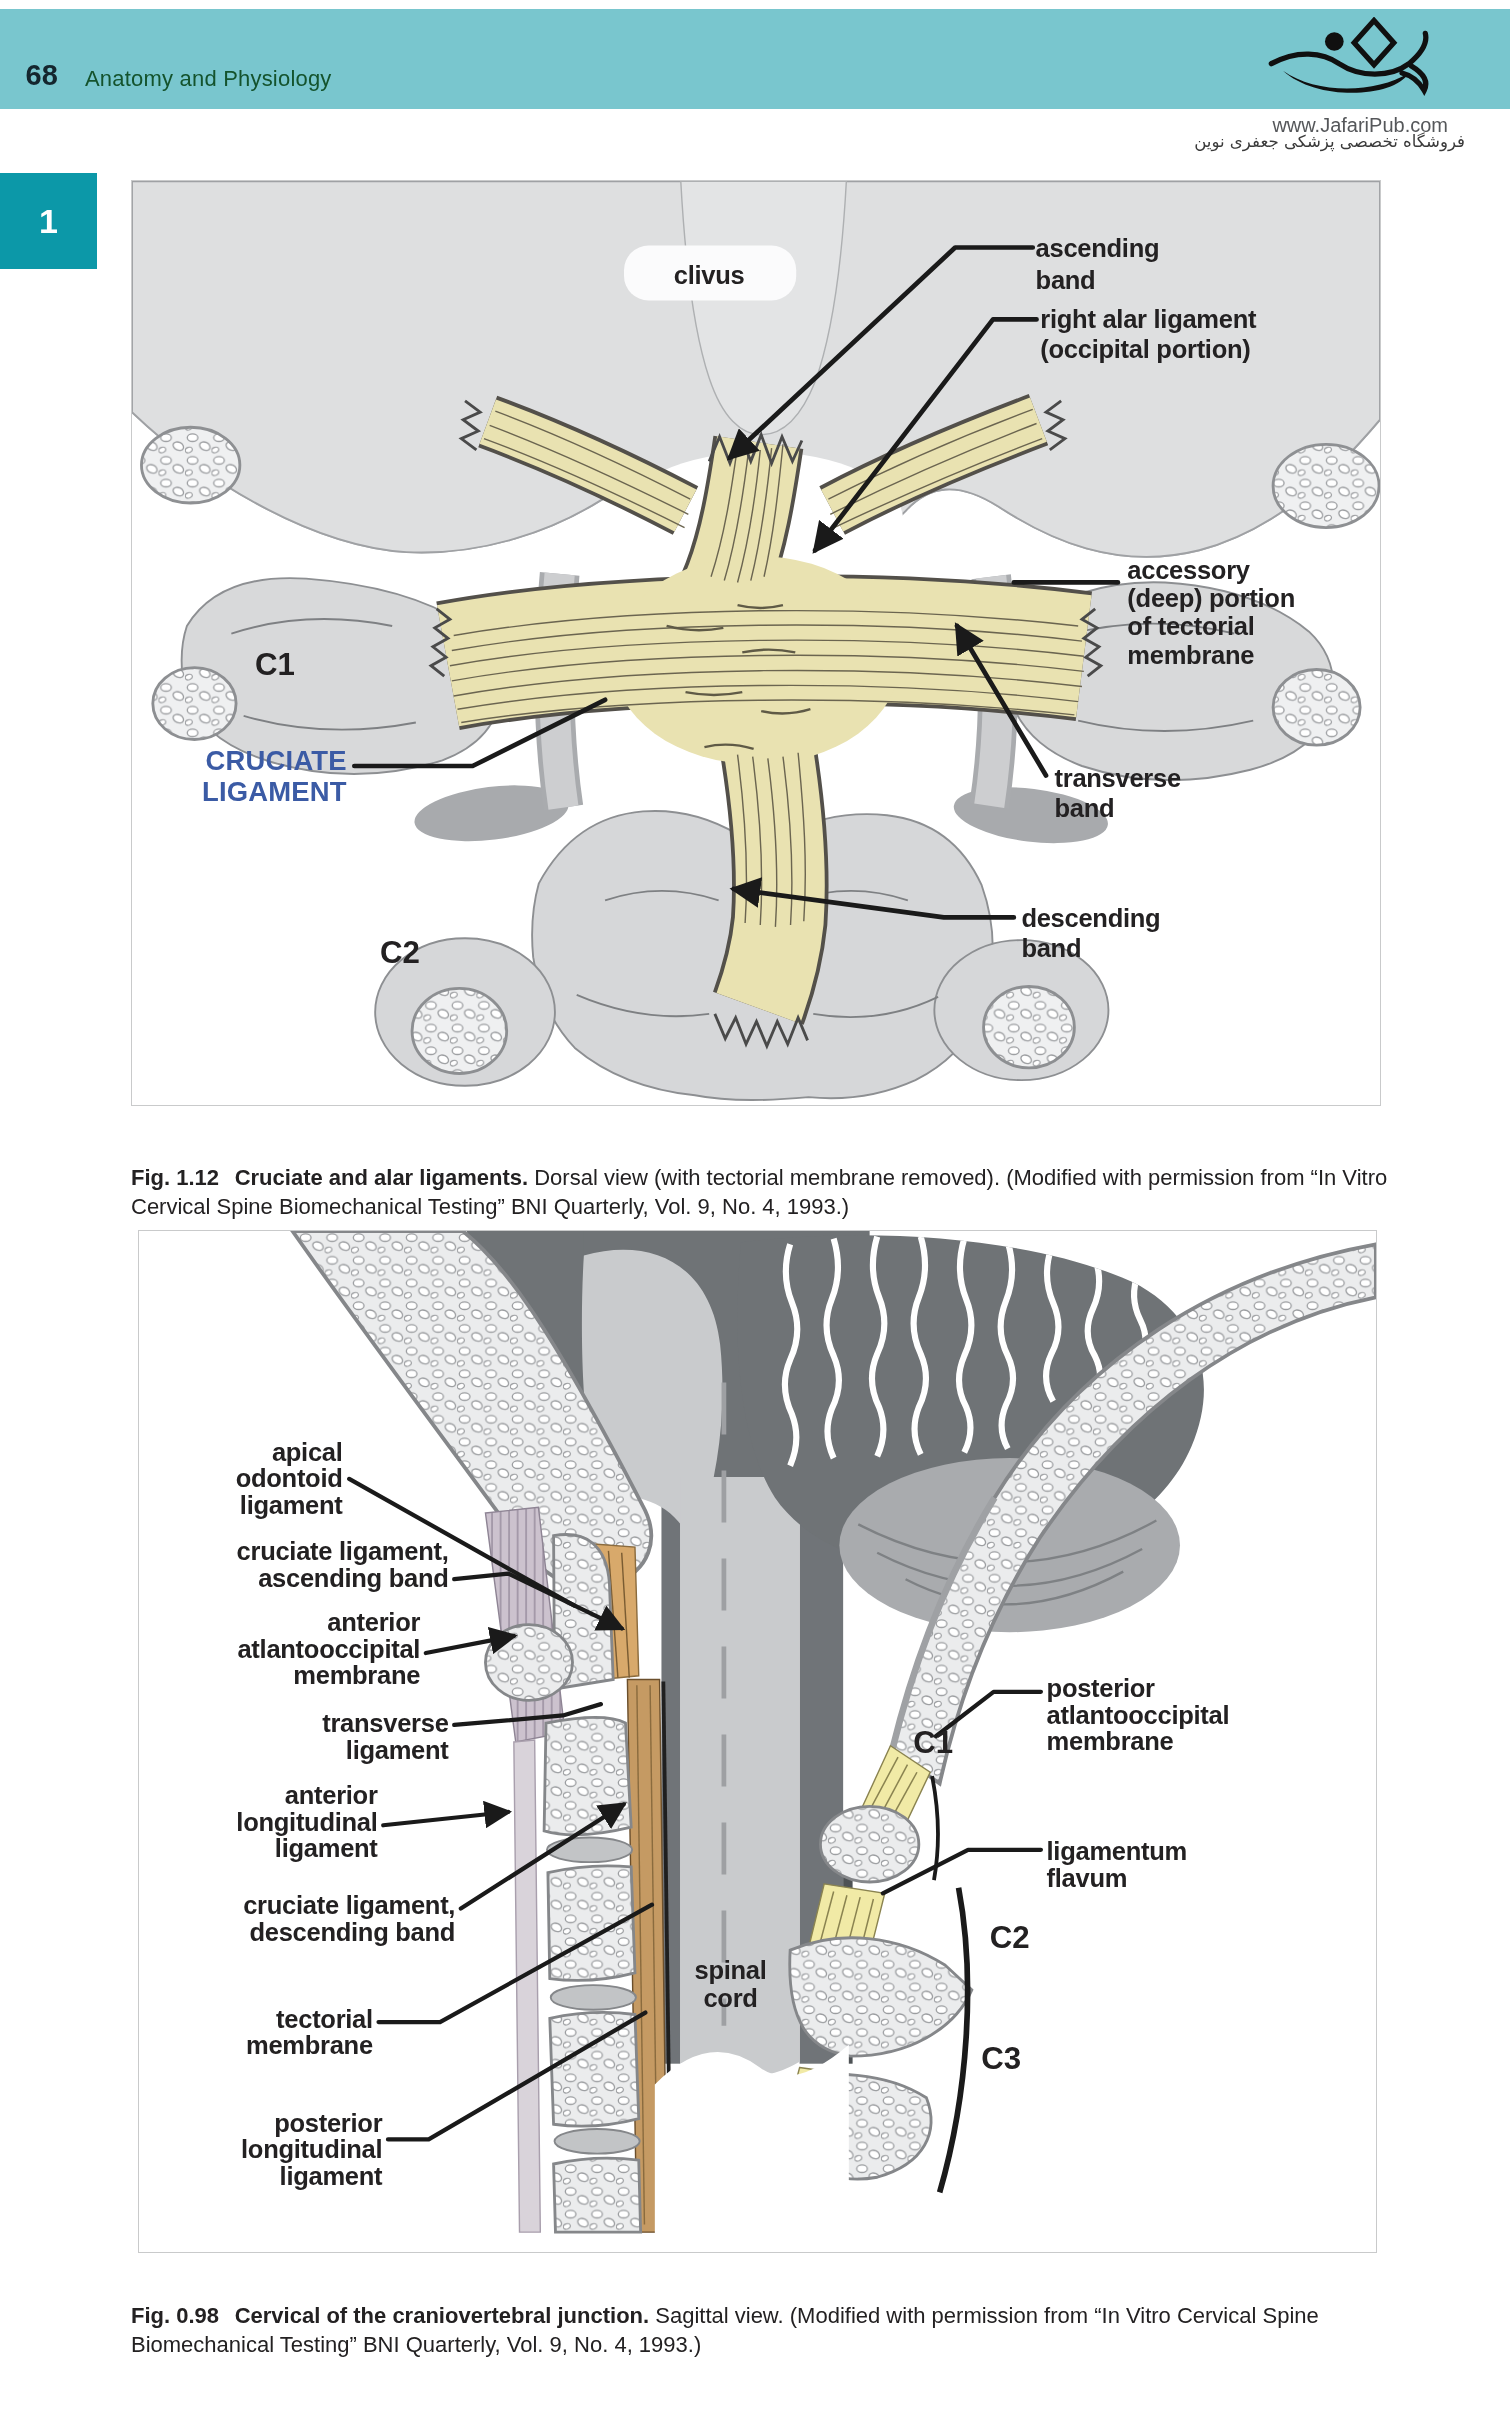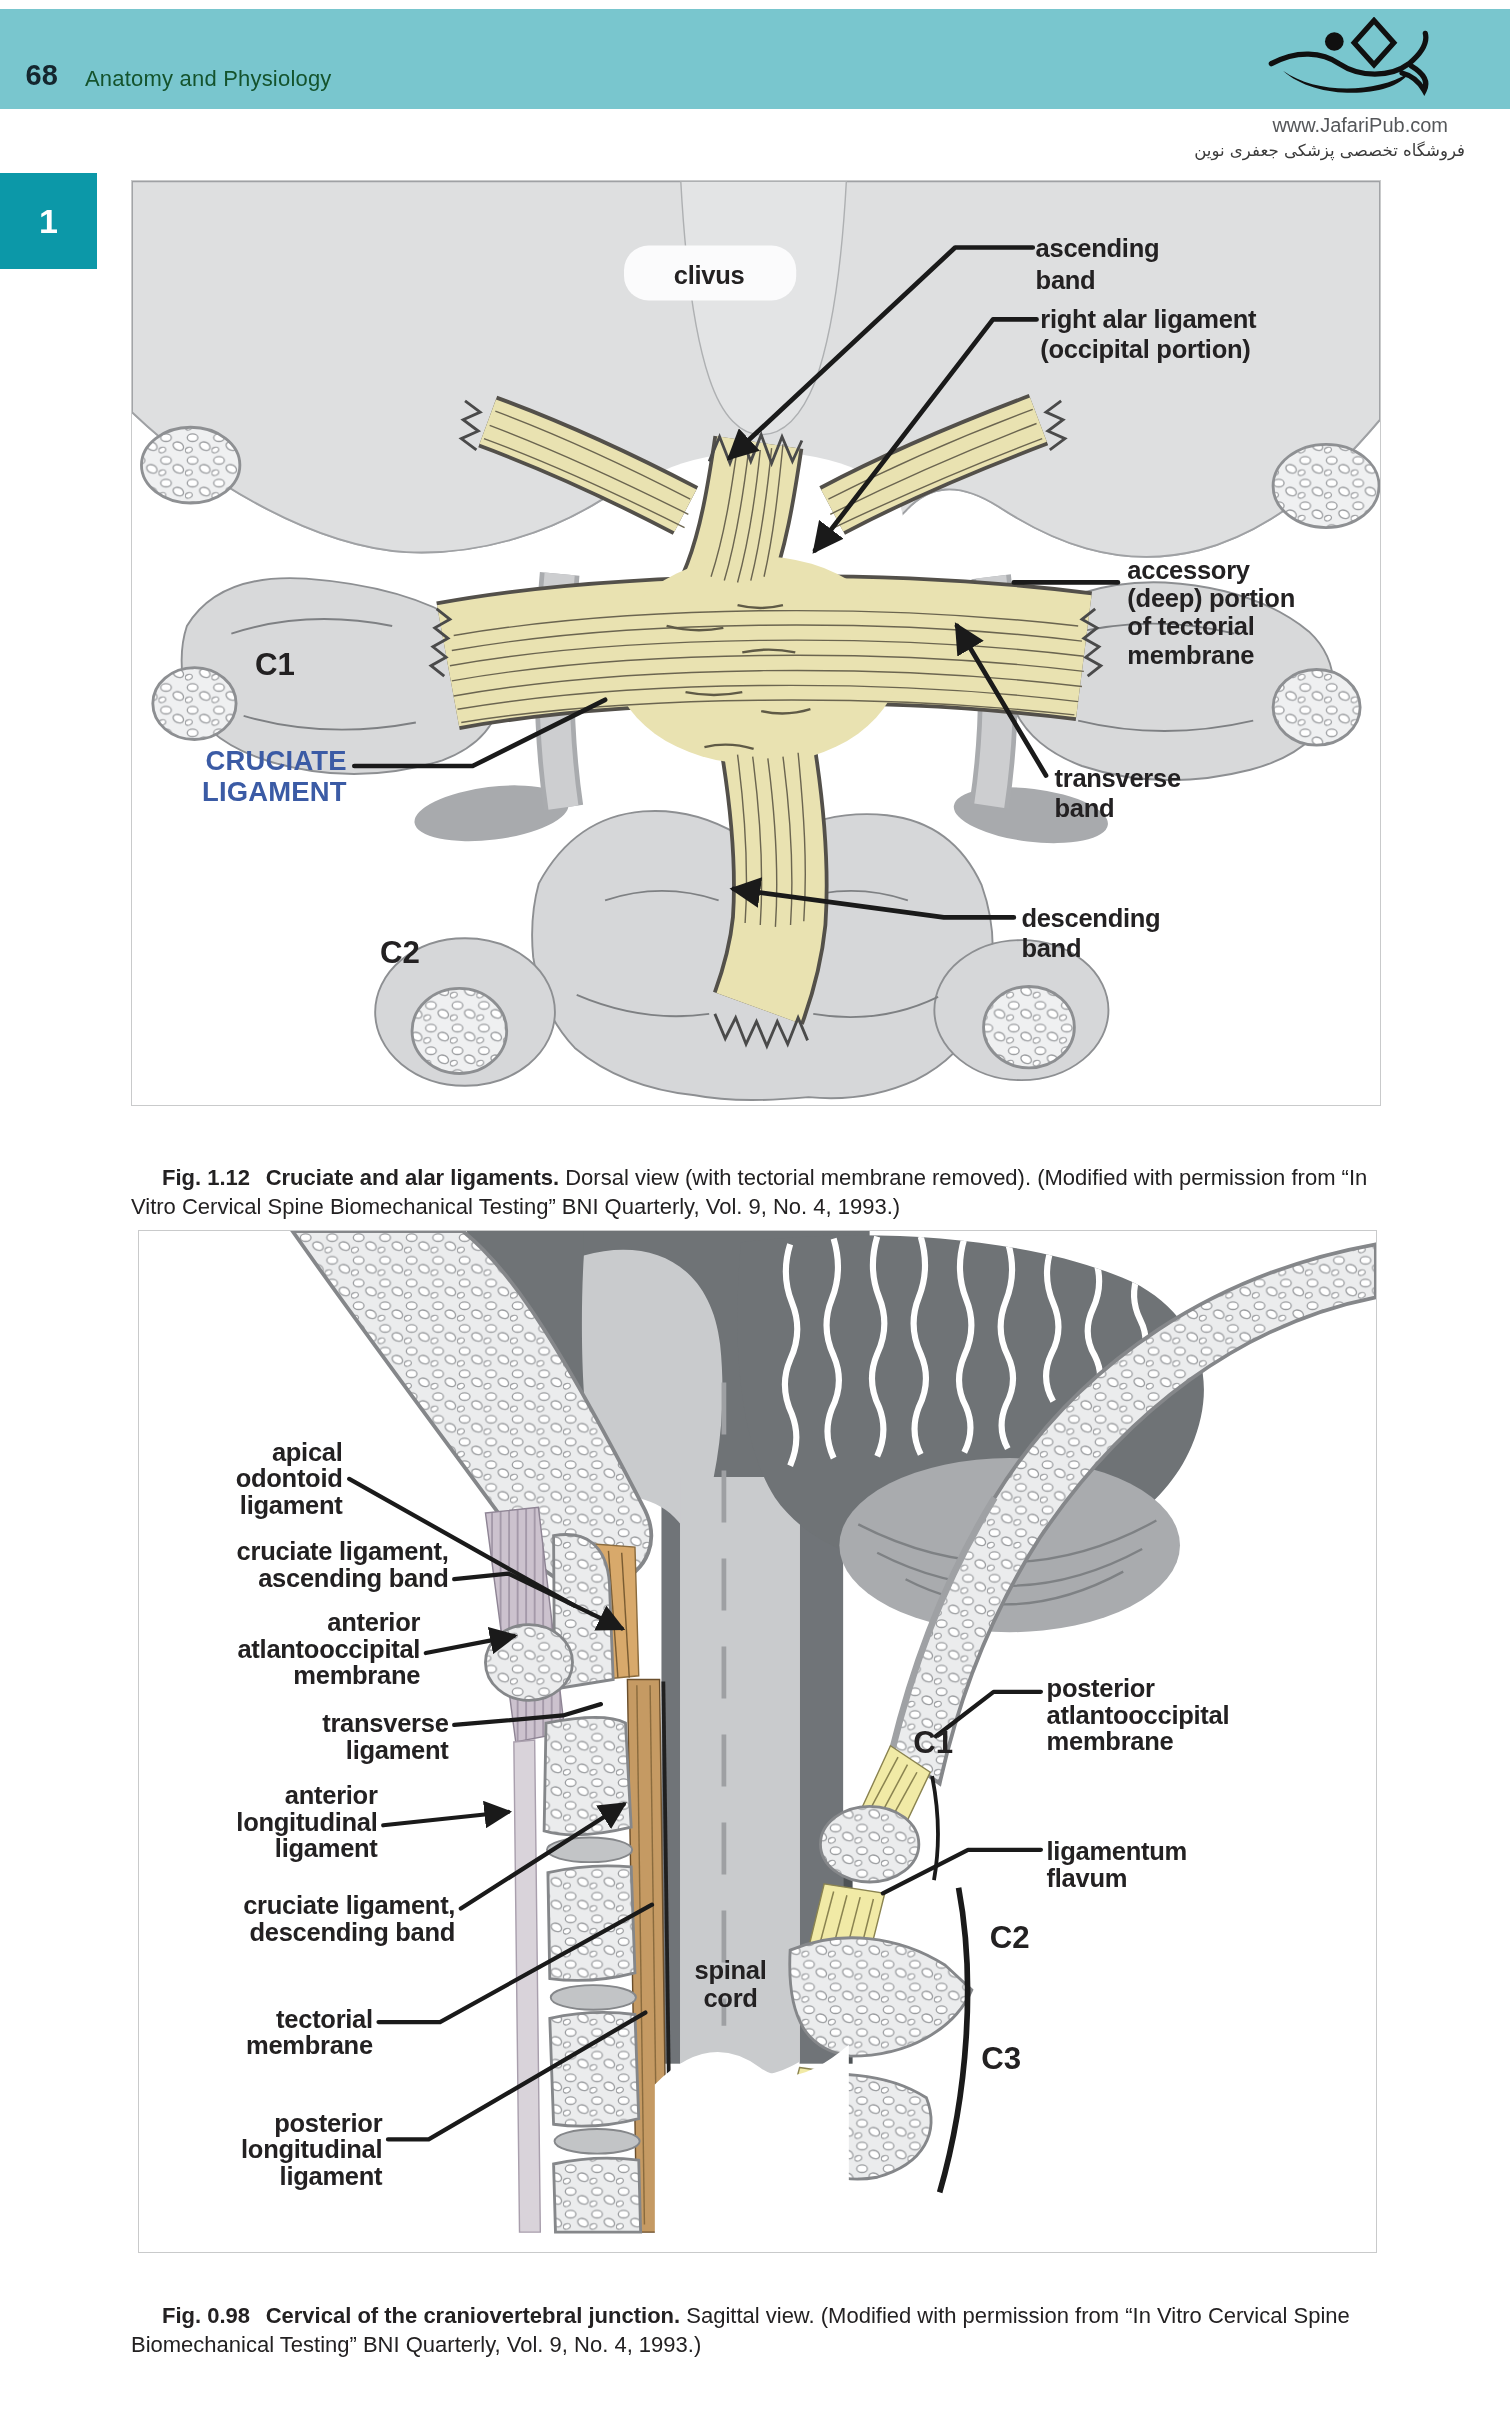--- a/index.html
+++ b/index.html
@@ -4,33 +4,33 @@
 <style>
   html,body{margin:0;padding:0;background:#FFFFFF;}
   .page{position:relative;width:1510px;height:2416px;background:#FFFFFF;overflow:hidden;
         font-family:"Liberation Sans",sans-serif;padding-left:16px;}
   .header-bar{position:absolute;left:0;top:8.5px;width:1510px;height:100px;background:#79C6CE;}
   .page-num{position:absolute;left:25.6px;top:59px;font-size:29px;font-weight:bold;color:#14262E;}
   .header-title{position:absolute;left:85px;top:66px;font-size:22px;font-weight:500;color:#14532d;letter-spacing:0.2px;}
   .logo-wrap{position:absolute;left:1257px;top:17px;width:185px;height:91px;}
   .site-url{position:absolute;left:1251px;top:114px;width:197px;text-align:right;
             font-size:20px;color:#55575A;}
-  .site-fa{position:absolute;right:61px;top:141px;font-size:16.6px;color:#3A3A3A;
+  .site-fa{position:absolute;right:61px;top:132px;font-size:16.6px;color:#3A3A3A;
            font-family:"DejaVu Sans",sans-serif;direction:rtl;}
   .chapter-tab{position:absolute;left:0;top:173px;width:97px;height:96px;background:#0C98A8;
                display:flex;align-items:center;justify-content:center;}
   .chapter-tab span{color:#FFFFFF;font-size:34px;font-weight:bold;}
   .fig-box{position:absolute;background:#FFFFFF;border:1.9px solid #C9CACB;}
   .fig-box-1{left:131px;top:180px;width:1248px;height:924px;}
   .fig-box-2{left:131px;top:1230px;width:1237px;height:1021px;margin-left:7px;}
   .figsvg{display:block;width:100%;height:100%;}
   .caption{position:absolute;left:131px;font-size:22px;line-height:29px;color:#232122;}
   .caption-1{top:1141px;width:1261px;}
   .caption-2{top:2279px;width:1253px;}
-  .cap-fig{font-weight:bold;margin-right:9.5px;margin-left:31px;}
+  .cap-fig{font-weight:bold;margin-right:9.5px;}
   .cap-bold{font-weight:bold;}
   
   .flabel{font-family:"Liberation Sans",sans-serif;font-weight:600;font-size:27px;fill:#232122;letter-spacing:-0.3px;}
   .flabel-lg{font-family:"Liberation Sans",sans-serif;font-weight:600;font-size:33px;fill:#232122;}
   .flabel-blue{font-family:"Liberation Sans",sans-serif;font-weight:700;font-size:29px;fill:#3B5BA5;letter-spacing:0.2px;}
   .leader{stroke:#1A1A1A;stroke-width:5;fill:none;stroke-linecap:round;stroke-linejoin:round;}
   .leader-thin{stroke:#1A1A1A;stroke-width:4.5;fill:none;stroke-linecap:round;stroke-linejoin:round;}
   .fray{stroke:#4A4A4A;stroke-width:3;fill:none;stroke-linejoin:miter;}
   .fiber{stroke:#6B6550;stroke-width:1.5;fill:none;}
   .yfiber{stroke:#8A8350;stroke-width:1.6;fill:none;}

